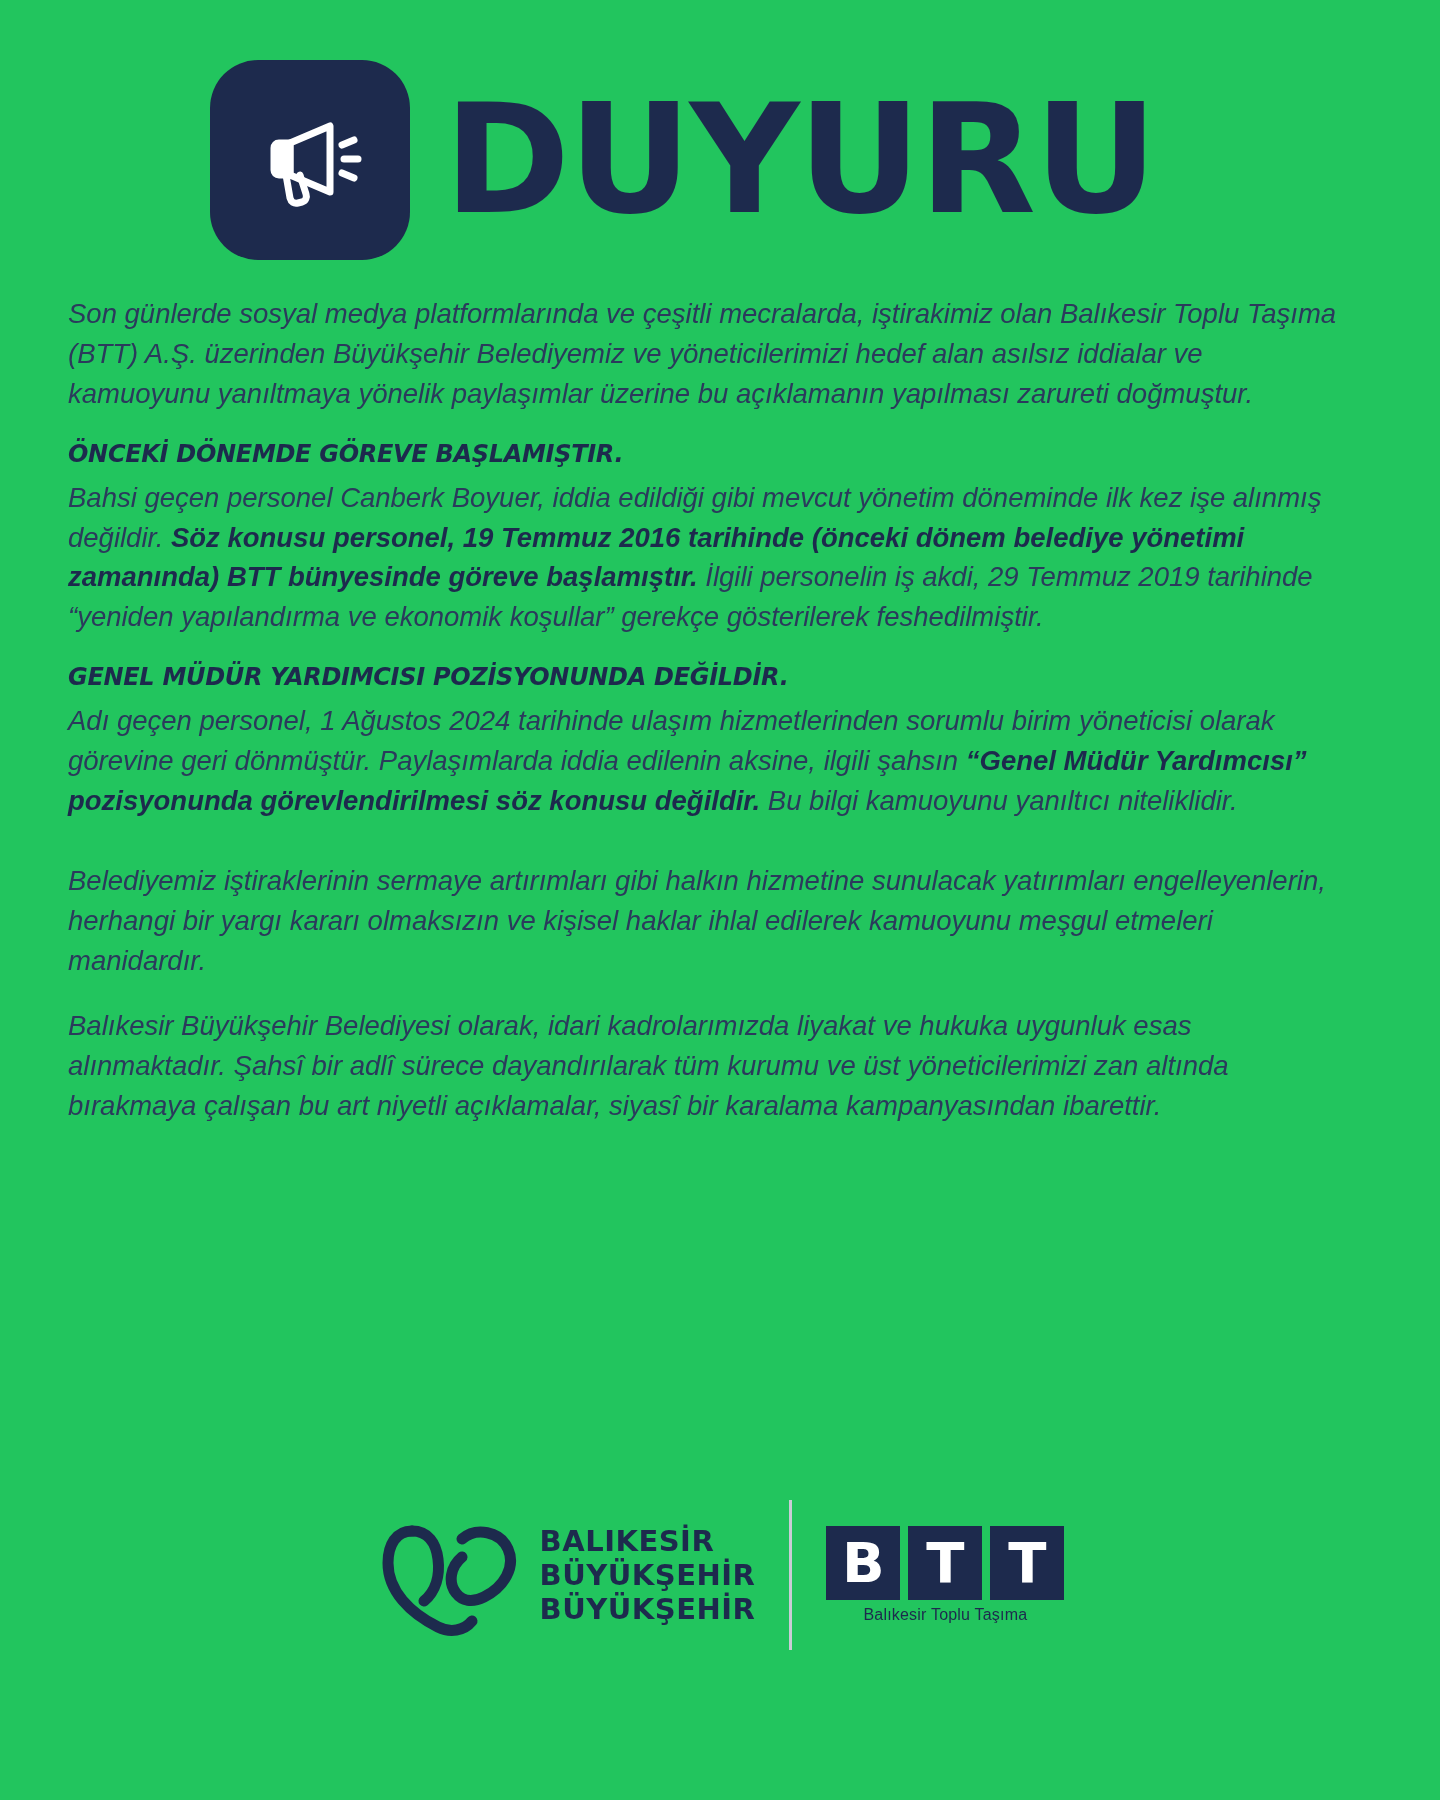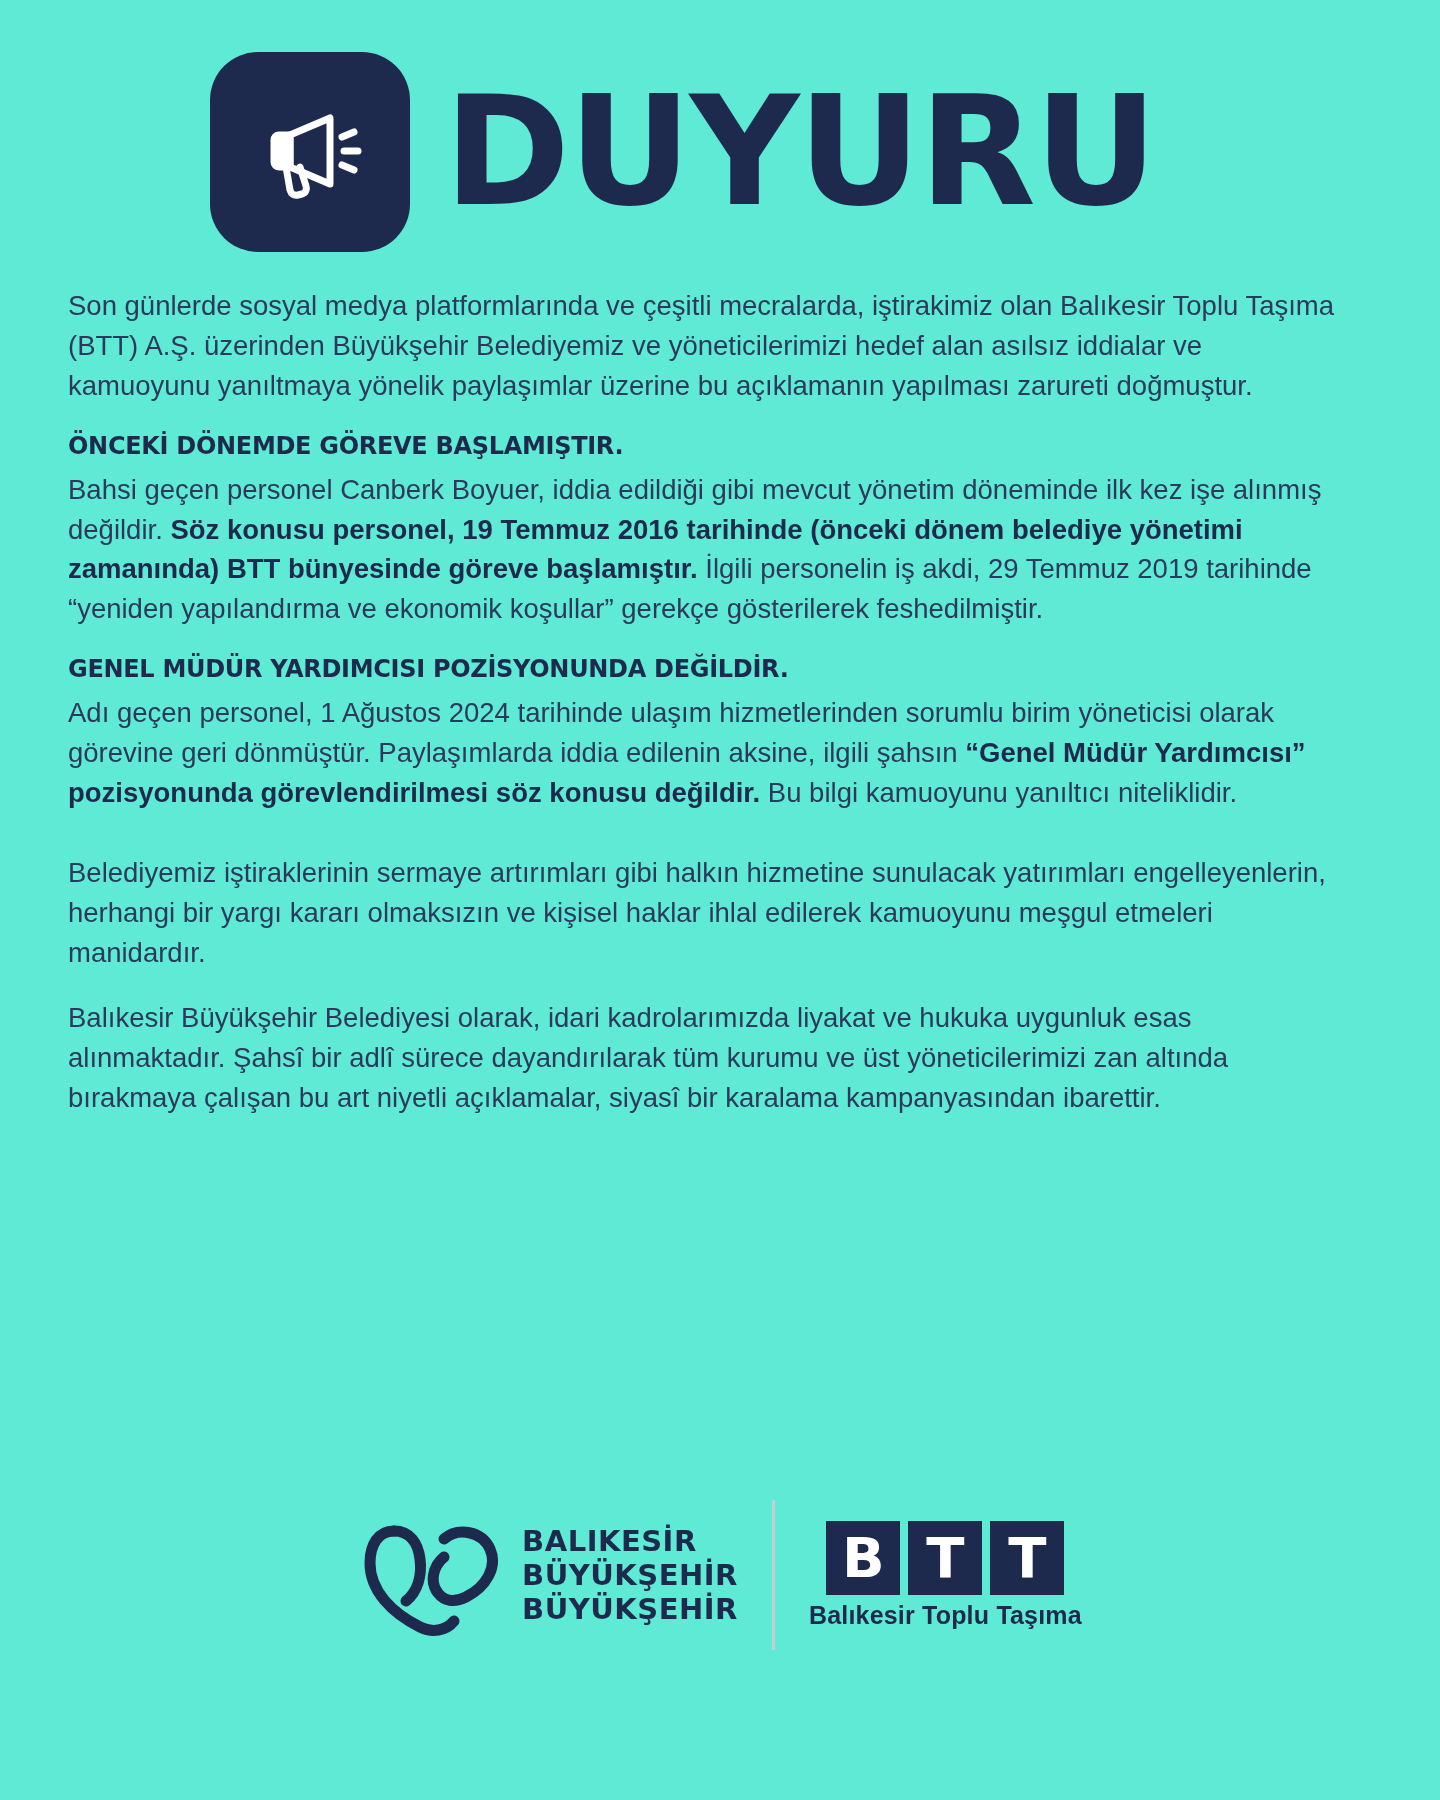--- a/index.html
+++ b/index.html
@@ -8,22 +8,22 @@
     padding: 0;
     width: 1440px;
     height: 1800px;
     background: #ffffff;
     font-family: "Liberation Sans", sans-serif;
   }
   .page {
     position: relative;
     width: 1440px;
     height: 1800px;
-    background: #5eead4;
-    padding: 0 62px;
+    background: #22c55e;
+    padding: 8px 62px;
   }
 
   
   .header {
     display: flex;
     align-items: center;
     padding-top: 52px;
     padding-left: 148px;
     gap: 24px;
   }
@@ -46,20 +46,21 @@
     letter-spacing: -2px;
     color: #1d2a4d;
     margin-left: 10px;
   }
 
   
   .content {
     padding-left: 6px;
     padding-right: 30px;
     margin-top: 34px;
+    font-style: italic;
   }
   p.para {
     color: #2b3a5c;
     font-size: 27.5px;
     line-height: 1.45;
     margin: 0 0 26px 0;
     font-weight: 400;
   }
   p.para.tight { margin-bottom: 10px; }
   h2.section {
@@ -112,24 +113,23 @@
     font-family: "DejaVu Sans", sans-serif;
     font-weight: 700;
     font-size: 56px;
     display: flex;
     align-items: center;
     justify-content: center;
     line-height: 1;
   }
   .btt-sub {
     font-family: "Liberation Sans", sans-serif;
-    font-size: 25px;
+    font-size: 16px;
     color: #1d2a4d;
     letter-spacing: 0.2px;
-    font-weight: bold;
   }
 </style>
 </head>
 <body>
 
 <div class="page">
 
   <div class="header">
     <div class="megaphone-badge">
       <svg width="128" height="128" viewBox="0 0 128 128" aria-hidden="true">

